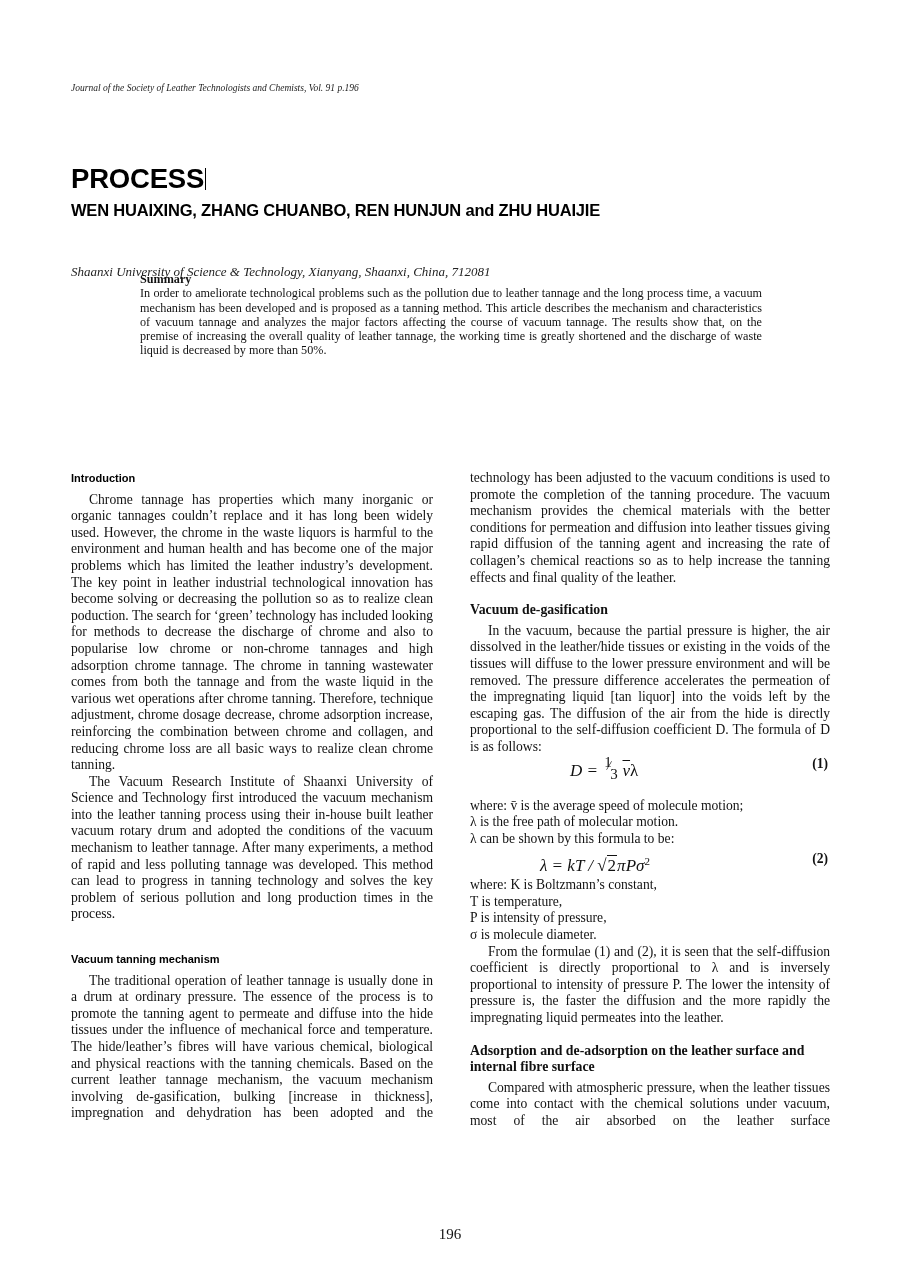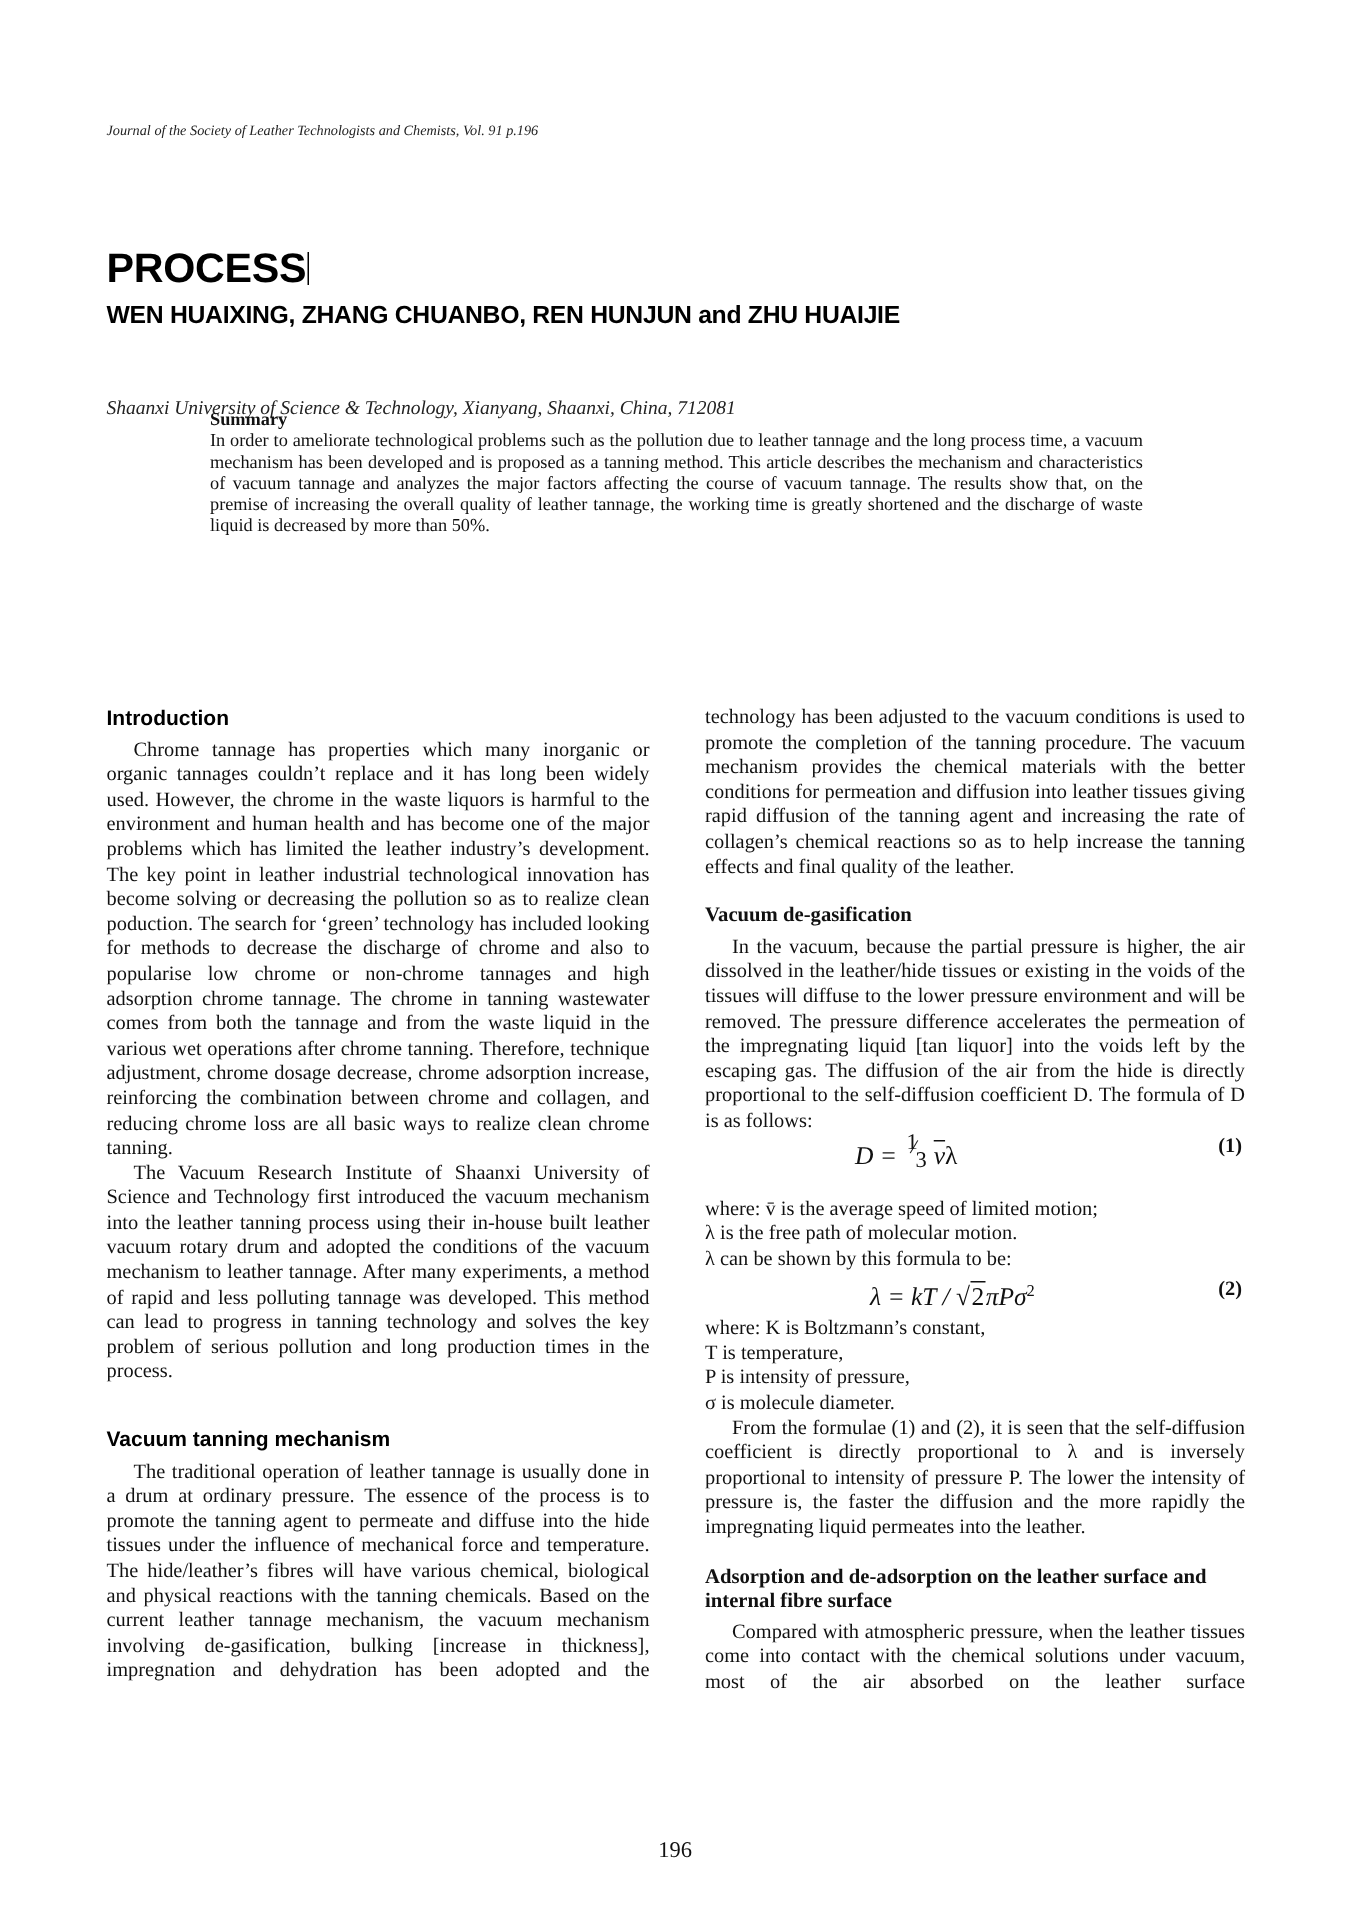--- a/index.html
+++ b/index.html
@@ -34,21 +34,21 @@
   .col {
     position: absolute; top: 470px; width: 362px;
     font-size: 13.6px; line-height: 16.6px; text-align: justify; color: #111;
   }
   .col.left { left: 71px; }
   .col.right { left: 470px; width: 360px; }
   .col p { margin: 0; text-indent: 18px; }
   .col p.noindent { text-indent: 0; }
   .sec-sans {
     font-family: "Liberation Sans", sans-serif; font-weight: bold;
-    font-size: 14px; margin: 0 0 5px 0; color: #000;
+    font-size: 11px; margin: 0 0 5px 0; color: #000;
   }
   .sec-serif {
     font-weight: bold; font-size: 13.8px; line-height: 16.6px; margin: 0 0 4px 0; color: #111; text-align: left;
   }
   .gap-lg { height: 28px; }
   .gap-md { height: 16px; }
   .formula {
     position: relative; height: 34px; text-align: center; font-style: italic; font-size: 17px;
   }
   .formula .expr { position: absolute; left: 100px; top: 4px; white-space: nowrap; }
@@ -100,26 +100,26 @@
 
   <div class="formula">
     <span class="expr">
       <span>D =</span>
       <span class="frac"><span class="n">1</span><span class="sl">/</span><span class="d">3</span></span>
       <span class="vbar">v</span><span style="font-style:normal">λ</span>
     </span>
     <span class="eqno">(1)</span>
   </div>
 
-  <p class="noindent" style="margin-top:8px;">where: v̄ is the average speed of limited motion;</p>
+  <p class="noindent" style="margin-top:8px;">where: v̄ is the average speed of molecule motion;</p>
   <p class="noindent">λ is the free path of molecular motion.</p>
   <p class="noindent">λ can be shown by this formula to be:</p>
 
   <div class="formula" style="height:30px;">
-    <span class="expr" style="left:70px;top:6px;margin-left:40px;">
+    <span class="expr" style="left:70px;top:6px;">
       <span>λ = kT / </span><span class="sqrt"><span>√</span><span class="rad">2</span></span><span>πPσ</span><span class="sup">2</span>
     </span>
     <span class="eqno" style="top:4px;">(2)</span>
   </div>
 
   <p class="noindent">where: K is Boltzmann’s constant,</p>
   <p class="noindent">T is temperature,</p>
   <p class="noindent">P is intensity of pressure,</p>
   <p class="noindent">σ is molecule diameter.</p>
   <p>From the formulae (1) and (2), it is seen that the self-diffusion coefficient is directly proportional to λ and is inversely proportional to intensity of pressure P. The lower the intensity of pressure is, the faster the diffusion and the more rapidly the impregnating liquid permeates into the leather.</p>

